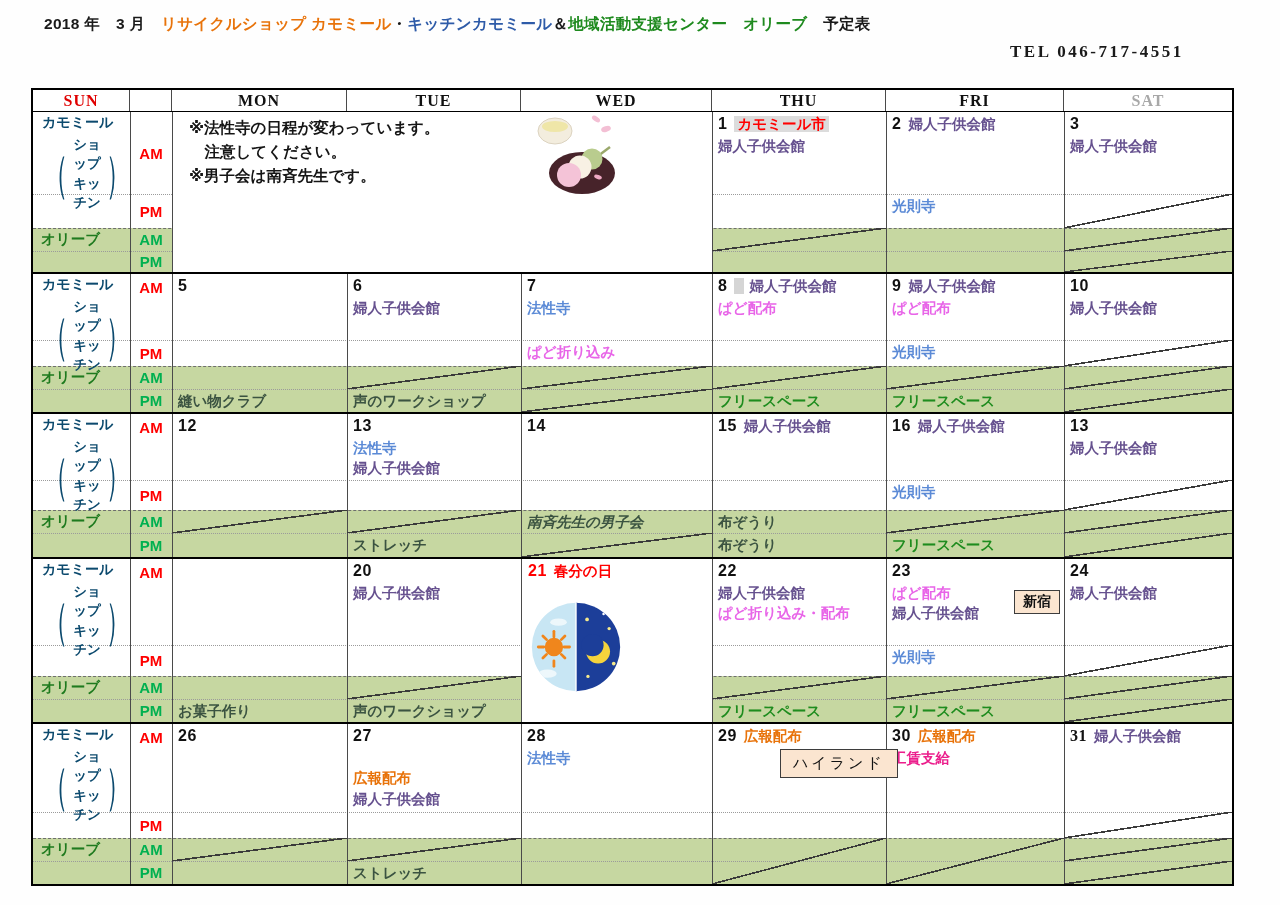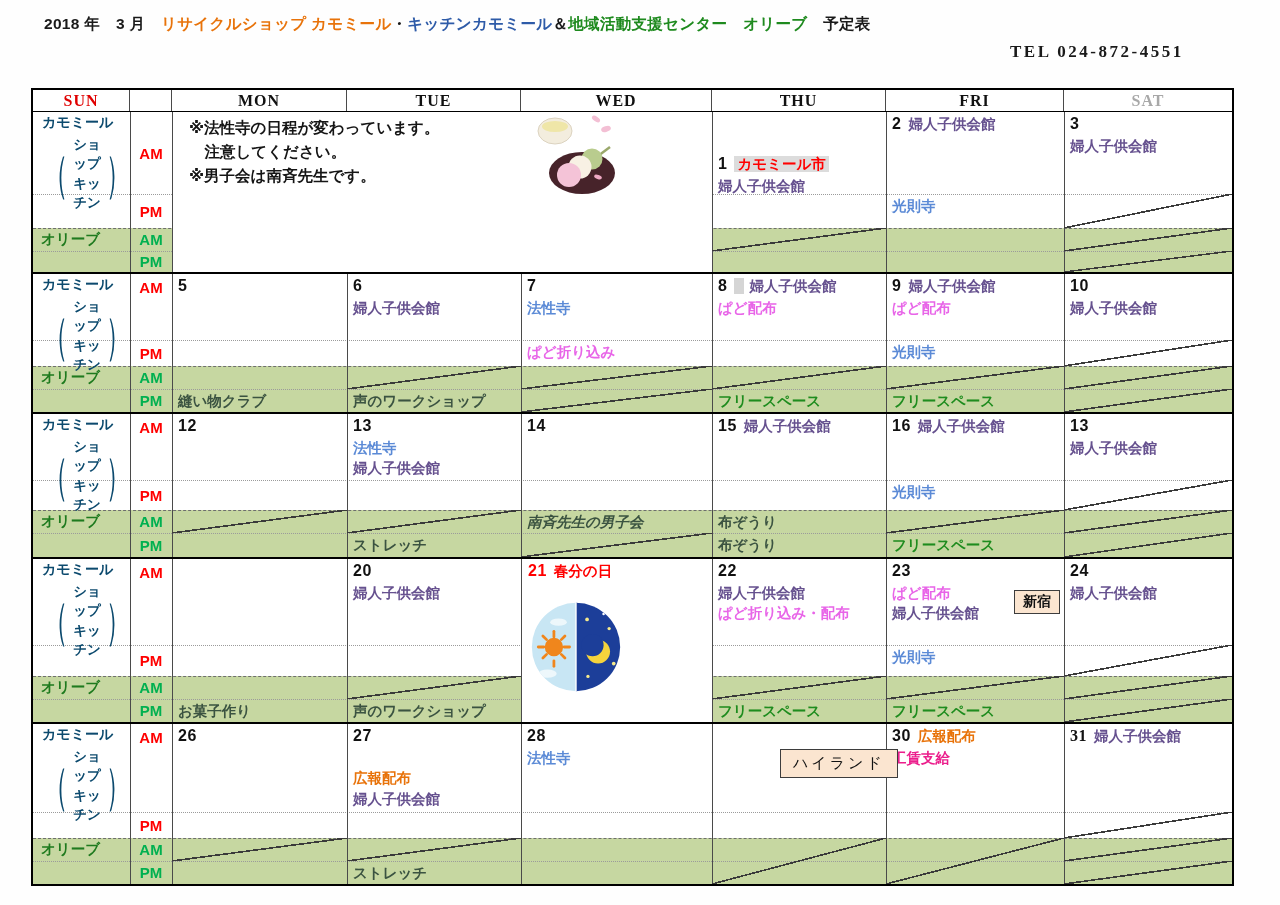--- a/index.html
+++ b/index.html
@@ -39,21 +39,21 @@
   .pn{font-size:24px;font-weight:400;transform:scaleY(2.1);line-height:1;display:inline-block}
   .kamo-lines{text-align:center;font-size:13.5px;line-height:1.45}
   .olab{font-weight:700;font-size:14.5px;padding:2px 0 0 8px}
   .note{position:absolute;left:16px;top:4px;font-size:15.5px;font-weight:700;line-height:1.55;color:#151515;white-space:pre}
   svg{display:block}
 </style>
 </head>
 <body>
 
 <div class="title" id="titleRow"><span style="color: rgb(26, 26, 26);">2018 年　3 月　</span><span style="color: rgb(232, 115, 10);">リサイクルショップ カモミール</span><span style="color: rgb(26, 26, 26);">・</span><span style="color: rgb(46, 91, 168);">キッチンカモミール</span><span style="color: rgb(26, 26, 26);">＆</span><span style="color: rgb(30, 138, 30);">地域活動支援センター　オリーブ</span><span style="color: rgb(26, 26, 26);">　予定表</span></div>
-<div class="tel">TEL 024-872-4551</div>
+<div class="tel">TEL 046-717-4551</div>
 
 <div class="cal">
   <div class="cal-header" id="calHeader">
       <div class="hcell" style="width: 97px; color: rgb(224, 0, 0);">SUN</div>
       <div class="hcell" style="width: 42px; color: rgb(17, 17, 17);"></div>
       <div class="hcell" style="width: 175px; color: rgb(17, 17, 17);">MON</div>
       <div class="hcell" style="width: 174px; color: rgb(17, 17, 17);">TUE</div>
       <div class="hcell" style="width: 191px; color: rgb(17, 17, 17);">WED</div>
       <div class="hcell" style="width: 174px; color: rgb(17, 17, 17); text-align: right;">THU</div>
       <div class="hcell" style="width: 178px; color: rgb(17, 17, 17);">FRI</div>
@@ -104,21 +104,21 @@
               <ellipse cx="81" cy="15" rx="5" ry="2.8" fill="#F3BFD4" transform="rotate(-18 81 15)"></ellipse>
               <ellipse cx="57" cy="59" rx="33" ry="21" fill="#47232A"></ellipse>
               <line x1="69" y1="45" x2="85" y2="33" stroke="#9AA86B" stroke-width="2.5"></line>
               <circle cx="67" cy="45" r="10.5" fill="#B9CC8E"></circle>
               <circle cx="55" cy="53" r="11.5" fill="#F8F1E4"></circle>
               <circle cx="44" cy="61" r="12" fill="#F4C3D7"></circle>
               <ellipse cx="73" cy="63" rx="4" ry="2" fill="#EFA9C4" transform="rotate(20 73 63)"></ellipse>
             </svg>
           </div>
         </div>
-        <div class="cell daycell" style="left: 679px; top: 0px; width: 174px; height: 82px; margin-top: 40px;">
+        <div class="cell daycell" style="left: 679px; top: 0px; width: 174px; height: 82px;">
           <div class="evline"><span class="dnum" style="color:#111">1</span><span style="color:#FF0000;background:#DCDCDC" class="hl">カモミール市</span></div>
           <span class="ev" style="color:#66518F">婦人子供会館</span>
         </div>
         <div class="cell diag" style="left: 679px; top: 116px; width: 174px; height: 23px;"></div>
         <div class="cell daycell" style="left: 853px; top: 0px; width: 178px; height: 82px;">
           <div class="evline"><span class="dnum" style="color:#111">2</span><span style="color:#66518F" class="">婦人子供会館</span></div>
         </div>
         <div class="cell daycell" style="left: 853px; top: 82px; width: 178px; height: 34px; padding-top: 2px;">
           <span class="ev" style="color: rgb(91, 138, 214);">光則寺</span>
         </div>
@@ -444,20 +444,23 @@
           <span class="ev" style="color:#66518F">婦人子供会館</span>
         </div>
         <div class="cell daycell" style="left: 314px; top: 137px; width: 174px; height: 23px; padding-top: 2px;">
           <span class="ev" style="color: rgb(59, 83, 65);">ストレッチ</span>
         </div>
         <div class="cell diag" style="left: 314px; top: 114px; width: 174px; height: 23px;"></div>
         <div class="cell daycell" style="left: 488px; top: 0px; width: 191px; height: 88px;">
           <div class="evline"><span class="dnum" style="color:#111">28</span></div>
           <span class="ev" style="color:#5B8AD6">法性寺</span>
         </div>
+        <div class="cell daycell" style="left: 679px; top: 0px; width: 174px; height: 88px;">
+          <div class="evline"><span class="dnum" style="color:#111">29</span><span style="color:#E8730A" class="">広報配布</span></div>
+        </div>
         <div class="cell diag" style="left: 679px; top: 114px; width: 174px; height: 46px;"></div>
         <div class="badge serif" style="left: 747px; top: 25px; width: auto; height: auto;">ハイランド</div>
         <div class="cell daycell" style="left: 853px; top: 0px; width: 178px; height: 88px;">
           <div class="evline"><span class="dnum" style="color:#111">30</span><span style="color:#E8730A" class="">広報配布</span></div>
           <span class="ev" style="color:#EB1E8C">工賃支給</span>
         </div>
         <div class="cell diag" style="left: 853px; top: 114px; width: 178px; height: 46px;"></div>
         <div class="cell daycell" style="left: 1031px; top: 0px; width: 168px; height: 88px; font-family: Liberation Serif, serif;">
           <div class="evline"><span class="dnum" style="color:#111">31</span><span style="color:#66518F" class="">婦人子供会館</span></div>
         </div>

